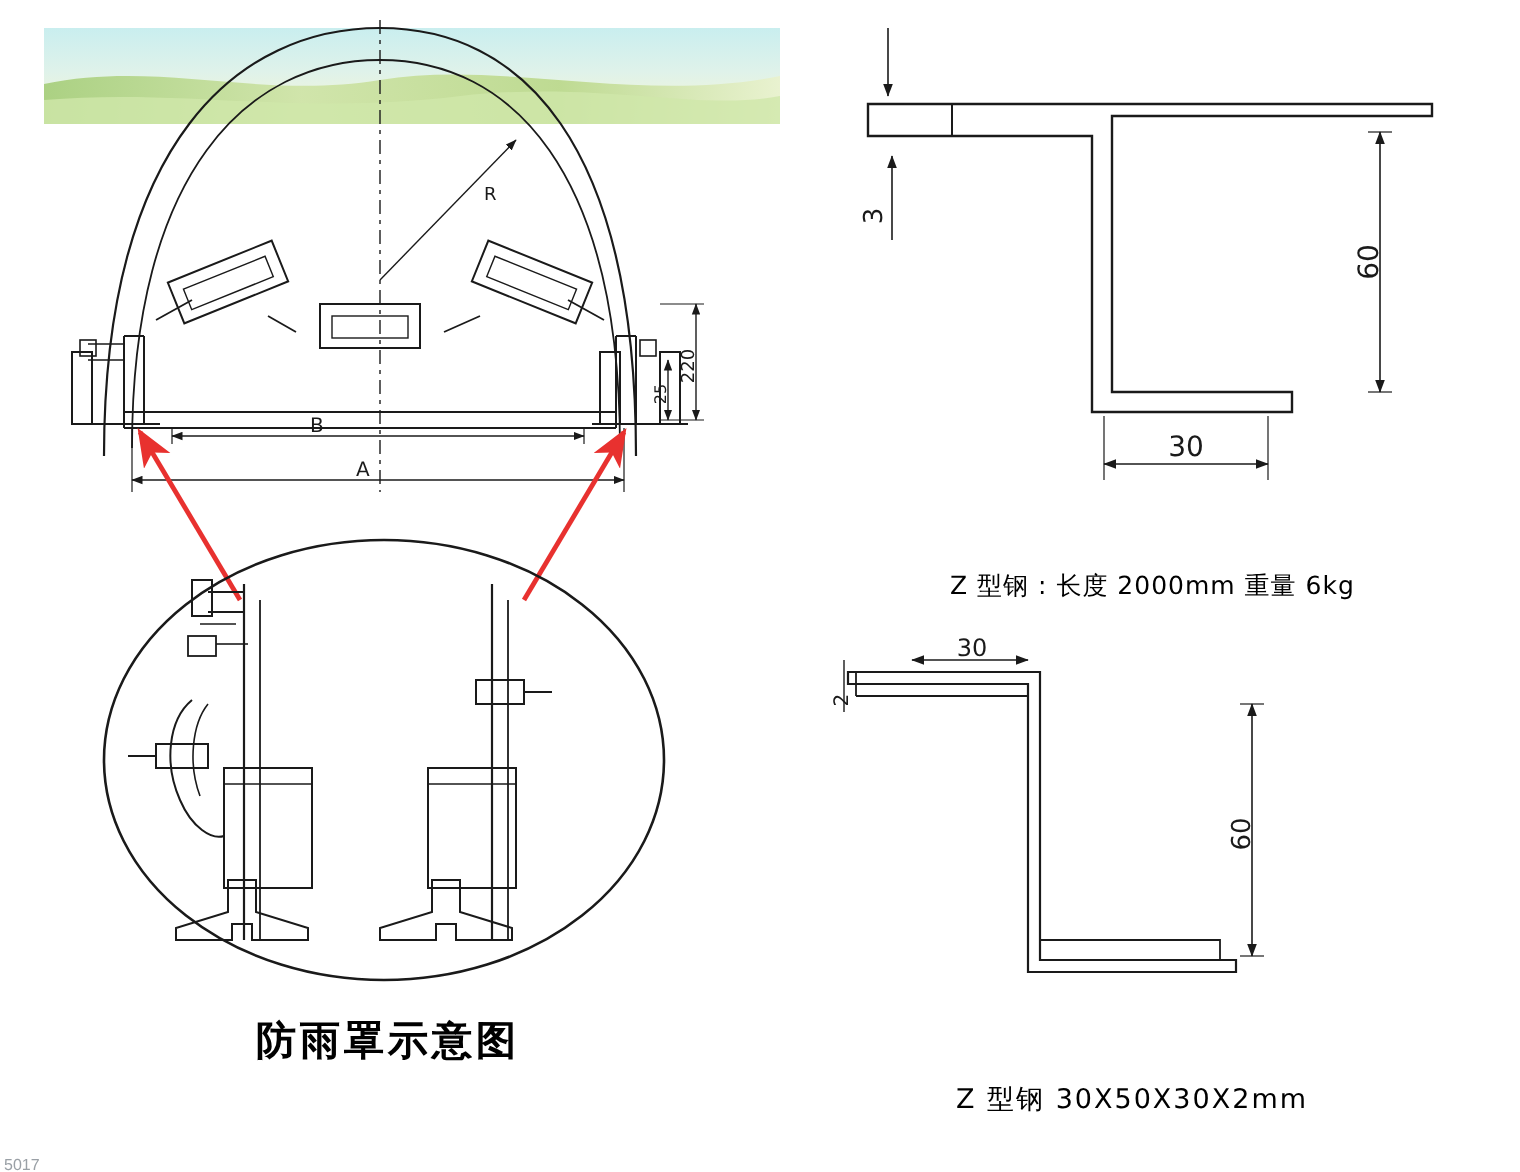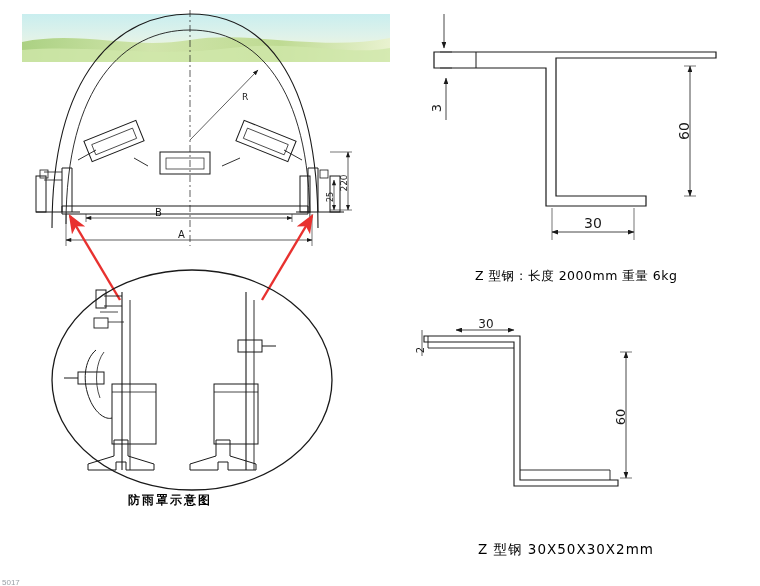--- a/index.html
+++ b/index.html
@@ -25,28 +25,28 @@
     left: 0; top: 0;
   }
   .caption {
     position: absolute;
     font-family: "DejaVu Sans", sans-serif;
     color: #000;
     white-space: nowrap;
   }
   .cap-rain {
     left: 128px;
-    top: 492px;
-    font-size: 12px;
+    top: 507px;
+    font-size: 20px;
     font-weight: bold;
     letter-spacing: 2px;
   }
   .cap-zsteel-1 {
     left: 475px;
-    top: 268px;
+    top: 285px;
     font-size: 12.5px;
     letter-spacing: 0.5px;
   }
   .cap-zsteel-2 {
     left: 478px;
     top: 541px;
     font-size: 13.5px;
     letter-spacing: 1px;
     text-align: center;
   }

